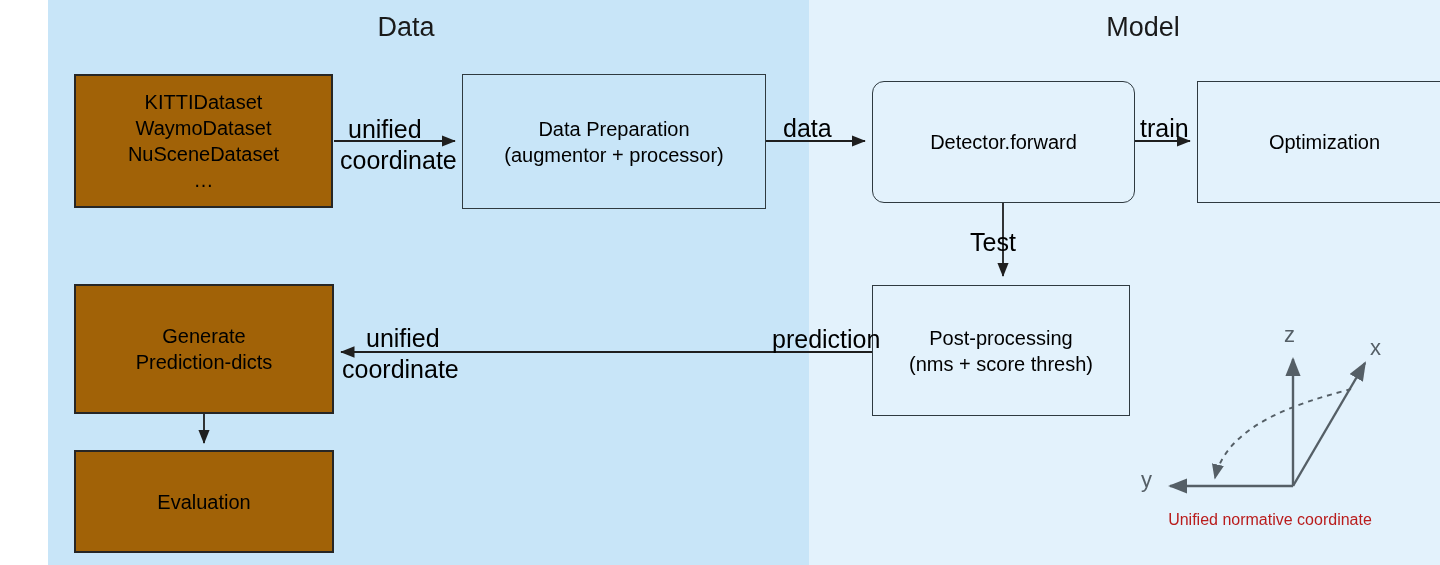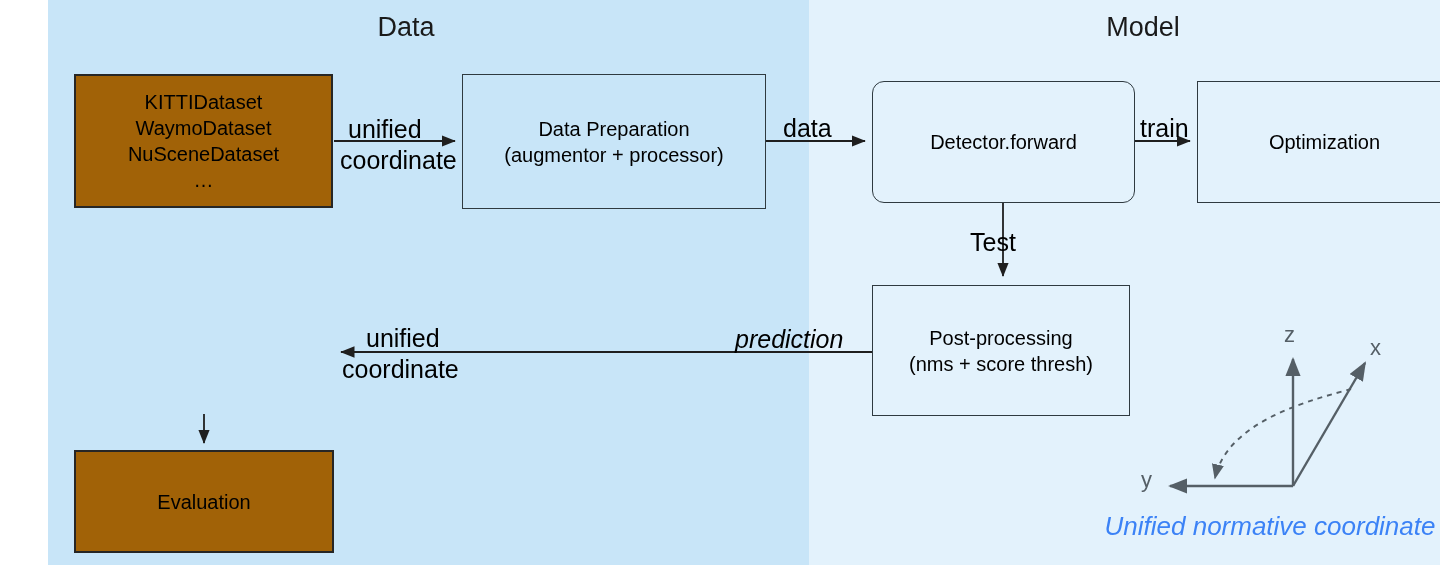--- a/index.html
+++ b/index.html
@@ -75,25 +75,24 @@
     pointer-events: none;
   }
   .axis-label {
     position: absolute;
     font-size: 22px;
     color: #555f66;
     white-space: nowrap;
   }
   .coord-caption {
     position: absolute;
-    font-size: 26px;
-    color: #3b82f6;
+    font-size: 16px;
+    color: #b91c1c;
     white-space: nowrap;
     transform: translateX(-50%);
-    font-style: italic;
   }
 </style>
 </head>
 <body>
 
 <div id="canvas">
 
   <div class="panel" id="panel-data"></div>
   <div class="panel" id="panel-model"></div>
 
@@ -136,33 +135,35 @@
   <div class="node plain" style="left:414px; top:74px; width:304px; height:135px;">Data Preparation
 (augmentor + processor)</div>
 
   <div class="node plain" style="left:824px; top:81px; width:263px; height:122px;border-radius:12px;">Detector.forward</div>
 
   <div class="node plain" style="left:1149px; top:81px; width:255px; height:122px;">Optimization</div>
 
   <div class="node plain" style="left:824px; top:285px; width:258px; height:131px;">Post-processing
 (nms + score thresh)</div>
 
+  <div class="node green" style="left:26px; top:284px; width:260px; height:130px;">Generate
+Prediction-dicts</div>
 
   <div class="node green" style="left:26px; top:450px; width:260px; height:103px;">Evaluation</div>
 
   <div class="edge-label" style="left:300px; top:115px;">unified</div>
   <div class="edge-label" style="left:292px; top:146px;">coordinate</div>
 
   <div class="edge-label" style="left:735px; top:114px;">data</div>
 
   <div class="edge-label" style="left:1092px; top:114px;">train</div>
 
   <div class="edge-label" style="left:922px; top:228px;text-align:right;">Test</div>
 
-  <div class="edge-label" style="left:687px; top:325px;font-style:italic;">prediction</div>
+  <div class="edge-label" style="left:724px; top:325px;">prediction</div>
 
   <div class="edge-label" style="left:318px; top:324px;">unified</div>
   <div class="edge-label" style="left:294px; top:355px;">coordinate</div>
 
   <div class="axis-label" style="left:1236px; top:322px;">z</div>
   <div class="axis-label" style="left:1322px; top:335px;">x</div>
   <div class="axis-label" style="left:1093px; top:467px;">y</div>
   <div class="coord-caption" style="left:1222px; top:511px;">Unified normative coordinate</div>
 
 </div>

